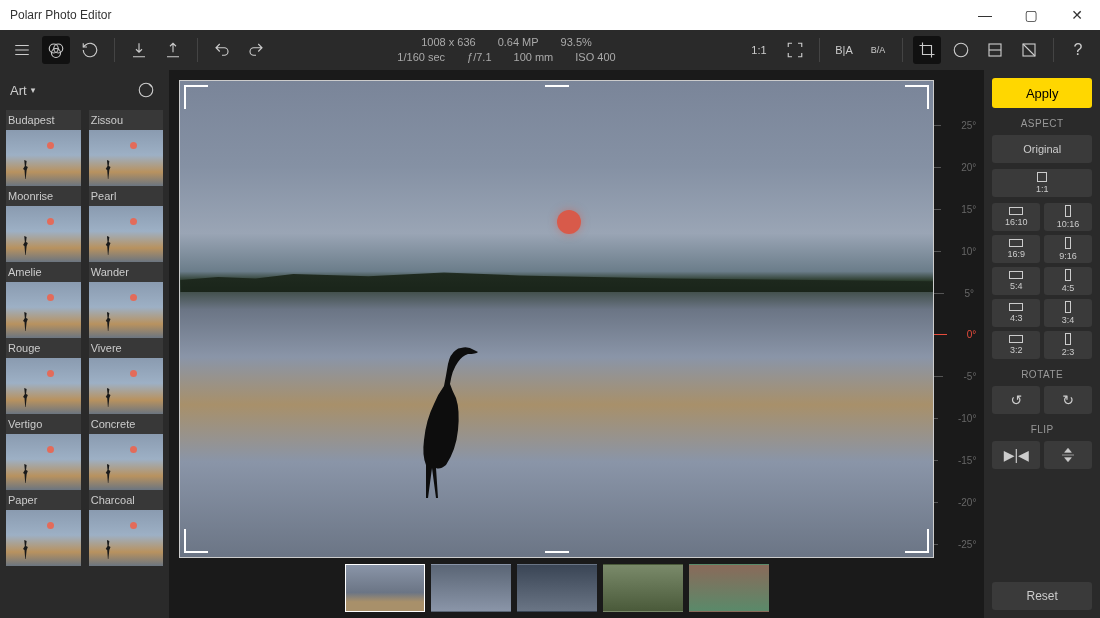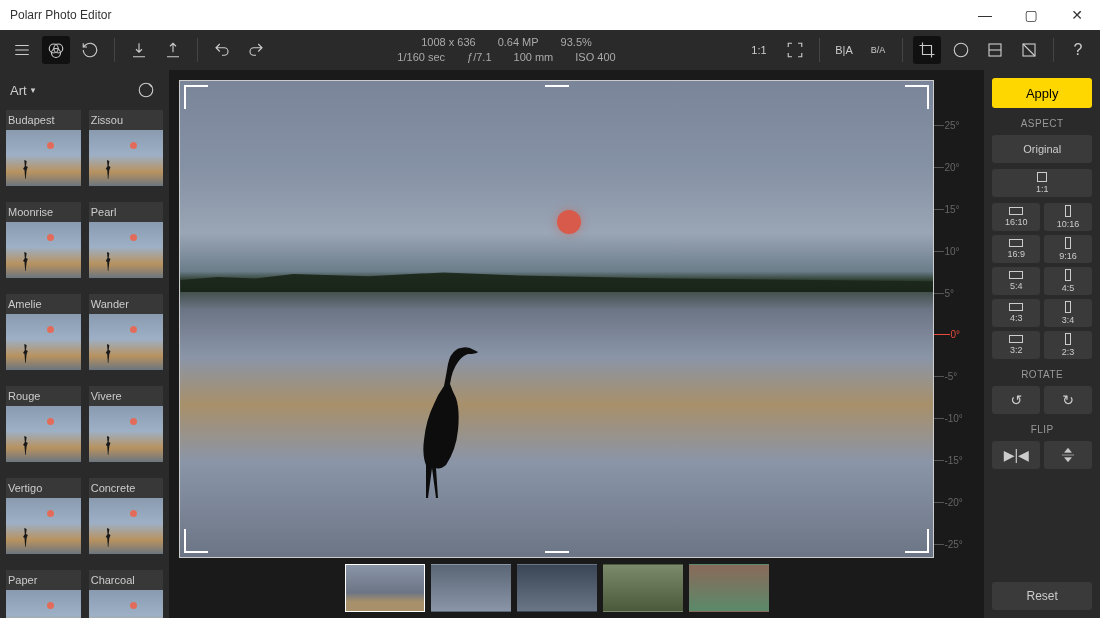--- a/index.html
+++ b/index.html
@@ -14,42 +14,42 @@
 .tbtn svg{width:18px;height:18px;stroke:#ccc;fill:none;stroke-width:1.5}
 .divider{width:1px;height:24px;background:#444;margin:0 4px}
 .meta{flex:1;text-align:center;font-size:11px;color:#aaa;line-height:1.4}
 .meta .row{display:flex;gap:22px;justify-content:center}
 .main{flex:1;display:flex;overflow:hidden}
 .leftpanel{width:170px;background:#2a2a2a;display:flex;flex-direction:column;overflow:hidden}
 .filthead{height:40px;display:flex;align-items:center;padding:0 10px;color:#ccc;font-size:13px}
 .filthead .dd{flex:1;display:flex;align-items:center;gap:4px;cursor:pointer}
 .filthead .addbtn{width:26px;height:26px;display:flex;align-items:center;justify-content:center;cursor:pointer;border-radius:3px}
 .filters{flex:1;overflow-y:auto;padding:0 6px}
-.filtrow{display:flex;gap:8px;margin-bottom:16px}
+.filtrow{display:flex;gap:8px;margin-bottom:0}
 .filtitem{flex:1;cursor:pointer}
 .filtitem .label{font-size:11px;color:#ccc;padding:4px 2px;background:#383838}
 .filtitem .thumb{width:100%;height:56px;background:linear-gradient(180deg,#8a9bb0 0%,#9db0c5 45%,#b8925f 75%,#6b7580 100%);position:relative;overflow:hidden}
 .thumb .bird{position:absolute;left:18%;bottom:6px;width:12px;height:20px;background:#1a1a1a;clip-path:polygon(40% 0%,60% 5%,55% 30%,70% 35%,60% 50%,52% 95%,48% 95%,42% 50%,30% 45%,45% 30%)}
 .thumb .sun{position:absolute;top:22%;left:55%;width:7px;height:7px;border-radius:50%;background:#e36b5a}
 .canvas{flex:1;background:#1a1a1a;display:flex;flex-direction:column;position:relative;padding:10px 50px 0 10px}
 .imgwrap{flex:1;display:flex;align-items:center;justify-content:center;position:relative}
 .photo{width:755px;height:478px;background:linear-gradient(180deg,#7a8599 0%,#8591a4 18%,#9aa5b5 32%,#6b7d8a 40%,#2a3a2a 42%,#6b7585 48%,#8a95a8 58%,#a8906a 68%,#8a95a8 80%,#6b7585 100%);position:relative;border:1px solid #ccc;overflow:hidden}
 .photo .treeline{position:absolute;top:38%;left:0;right:0;height:30px;background:linear-gradient(180deg,transparent 0%,#1f2a1f 40%,#1a251a 100%);clip-path:polygon(0 60%,5% 50%,10% 55%,15% 40%,25% 48%,35% 35%,45% 45%,55% 50%,65% 55%,100% 65%,100% 100%,0 100%)}
 .photo .sunbig{position:absolute;top:27%;left:50%;width:24px;height:24px;border-radius:50%;background:#d85a4a;box-shadow:0 0 8px rgba(216,90,74,0.5)}
 .photo .heron{position:absolute;left:30%;bottom:12%;width:80px;height:160px}
 .heron svg{width:100%;height:100%}
 .photo .corner{position:absolute;width:24px;height:24px;border:2px solid #fff}
 .corner.tl{top:4px;left:4px;border-right:none;border-bottom:none}
 .corner.tr{top:4px;right:4px;border-left:none;border-bottom:none}
 .corner.bl{bottom:4px;left:4px;border-right:none;border-top:none}
 .corner.br{bottom:4px;right:4px;border-left:none;border-top:none}
 .corner.tm{top:4px;left:50%;margin-left:-12px;border-left:none;border-right:none;border-bottom:none;height:6px}
 .corner.bm{bottom:4px;left:50%;margin-left:-12px;border-left:none;border-right:none;border-top:none;height:6px}
 .anglescale{position:absolute;right:8px;top:50px;height:430px;width:42px;display:flex;flex-direction:column;justify-content:space-between;font-size:10px;color:#666}
-.anglescale .tick{display:flex;align-items:center;gap:0}
+.anglescale .tick{display:flex;align-items:center;gap:20px}
 .anglescale .tick .line{width:10px;height:1px;background:#555}
 .anglescale .tick.zero{color:#e74c3c}
 .anglescale .tick.zero .line{background:#e74c3c;width:16px}
 .filmstrip{height:60px;display:flex;gap:6px;justify-content:center;padding:6px 0}
 .fthumb{width:80px;height:48px;cursor:pointer;background:#444;border:1px solid transparent}
 .fthumb.active{border-color:#fff}
 .fthumb.t1{background:linear-gradient(180deg,#8a95a8 0%,#6b7585 60%,#a8906a 80%)}
 .fthumb.t2{background:linear-gradient(180deg,#5a6575 0%,#8a95a8 100%)}
 .fthumb.t3{background:linear-gradient(180deg,#3a4555 0%,#6a7585 100%)}
 .fthumb.t4{background:linear-gradient(180deg,#7a8a6a 0%,#4a5a3a 100%)}

